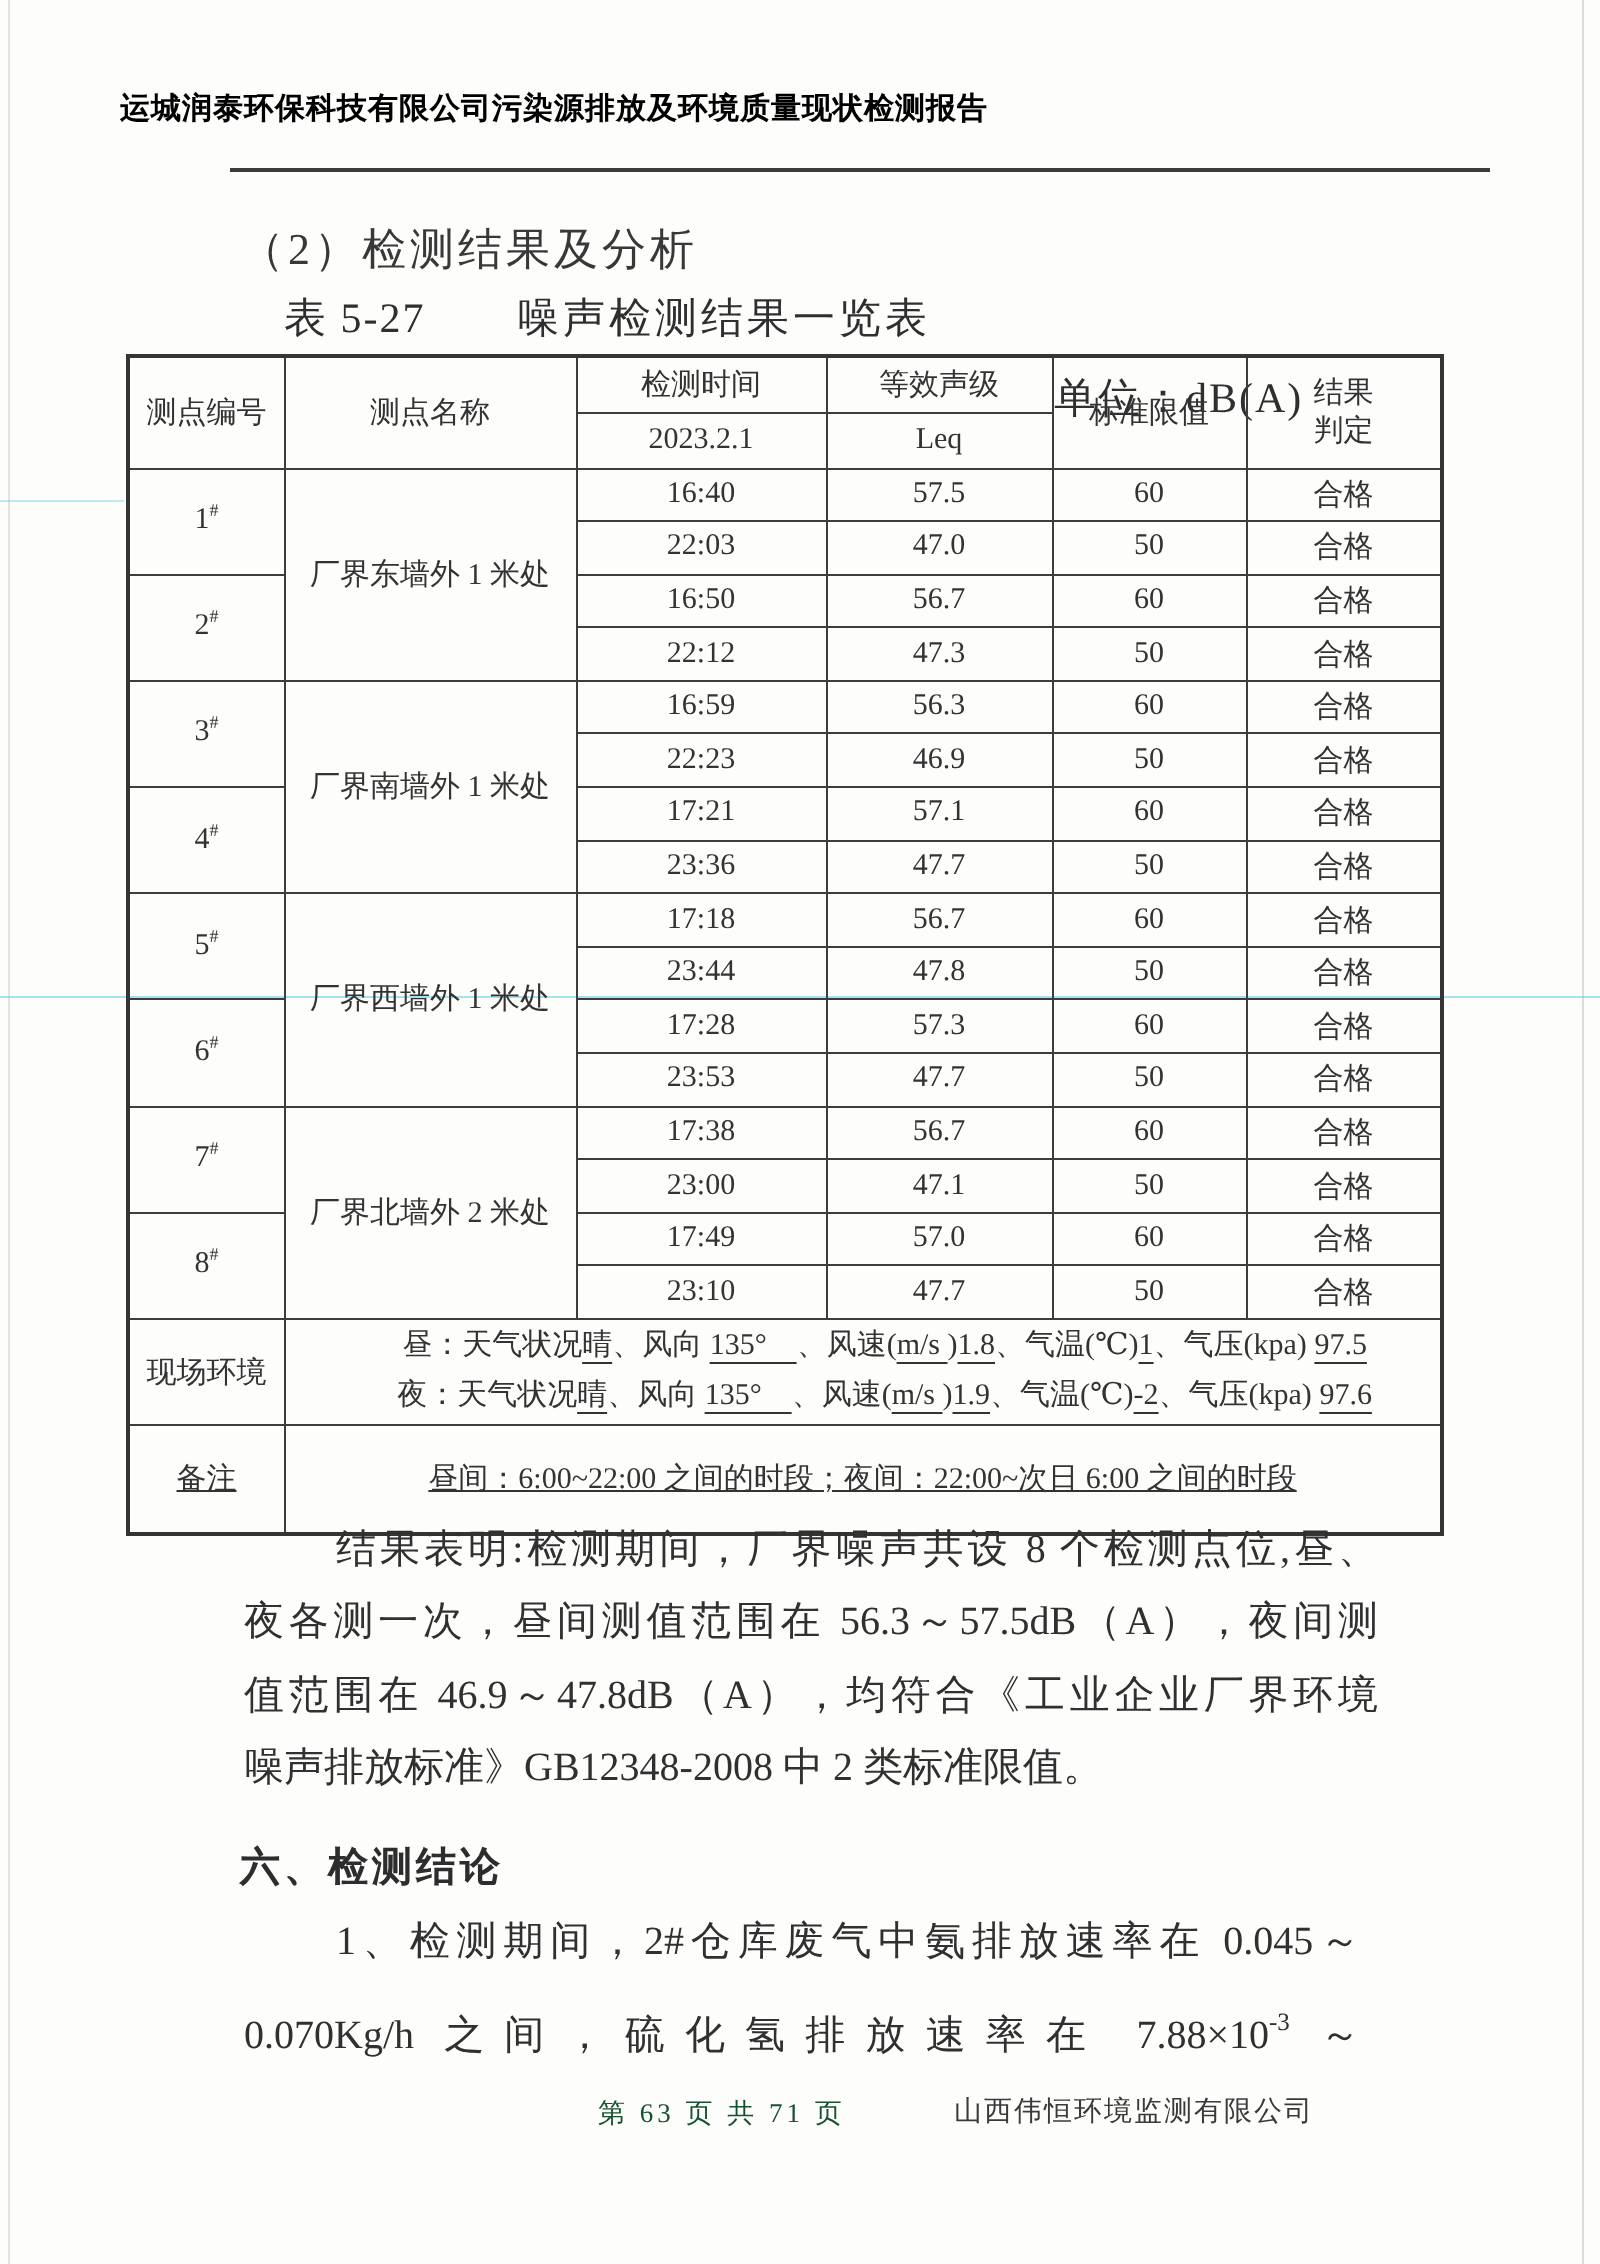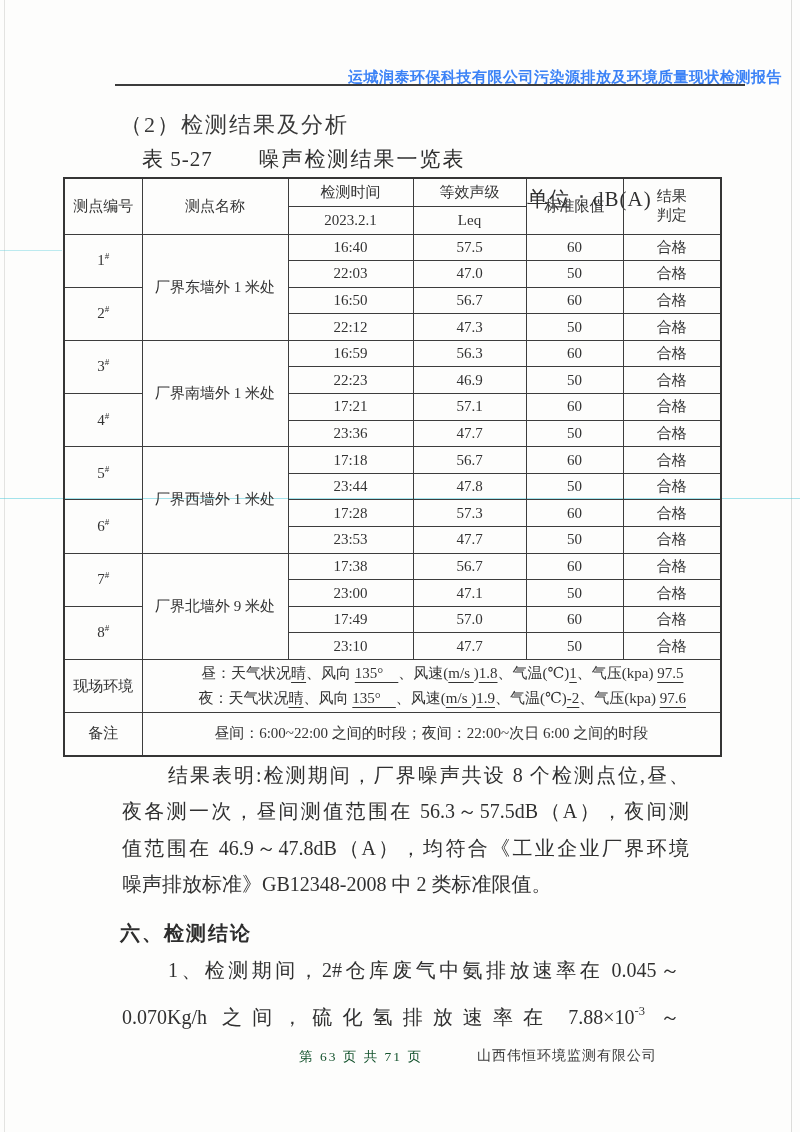--- a/index.html
+++ b/index.html
@@ -14,23 +14,23 @@
   .page{position:absolute;inset:0;background:#fdfdfc;}
 
   
   .scan-edge-left{position:absolute;left:4px;top:0;width:1px;height:100%;background:#e3e3e1;}
   .scan-edge-right{position:absolute;left:791px;top:0;width:1px;height:100%;background:#dcdcda;}
   .scan-cyan-line{position:absolute;left:0;top:498px;width:100%;height:1px;background:rgba(90,205,220,.55);}
   .scan-cyan-short{position:absolute;left:0;top:250px;width:62px;height:1px;background:rgba(90,205,220,.4);}
 
   
   .doc-header{
-    position:absolute;top:68px;left:60px;width:722px;
-    text-align:right;font-size:15px;font-weight:600;
-    color:#3b82f6;letter-spacing:.5px;
+    position:absolute;top:45px;left:60px;width:722px;
+    text-align:left;font-size:15px;font-weight:600;
+    color:#000000;letter-spacing:.5px;
   }
   .header-rule{position:absolute;top:84px;left:115px;width:630px;height:2px;background:#3c3c3c;}
 
   .section-heading{position:absolute;top:110px;left:120px;font-size:22px;letter-spacing:2px;color:#383838;}
   .table-label{position:absolute;top:145px;left:118px;font-size:21px;letter-spacing:1px;margin-left:24px;}
   .table-title{position:absolute;top:145px;left:248px;width:228px;text-align:center;font-size:21px;letter-spacing:2px;}
   .table-unit{position:absolute;top:145px;left:527px;font-size:21px;letter-spacing:1px;margin-top:40px;}
 
   
   .noise-table{
@@ -40,21 +40,21 @@
   }
   .noise-table th,.noise-table td{
     border:1px solid #3d3d3d;
     text-align:center;vertical-align:middle;
     font-weight:normal;padding:0;overflow:hidden;
   }
   .noise-table{border:2px solid #353535;}
   .noise-table thead tr{height:28px;}
   .noise-table tbody.rows tr{height:26.6px;}
   .noise-table tr.env-row{height:53px;}
-  .noise-table tr.note-row{height:43px;}
+  .noise-table tr.note-row{height:54px;text-decoration:underline;}
   .noise-table sup{font-size:9px;vertical-align:super;line-height:0;}
   .c-env{text-align:right;padding-left:22px !important;line-height:25px;font-size:15px;}
   .u{text-decoration:underline;text-underline-offset:4px;text-decoration-thickness:1px;}
 
   
   .summary{position:absolute;top:757px;left:122px;width:567px;font-size:20px;line-height:36.4px;color:#303030;}
   .summary .line{white-space:nowrap;}
   .summary .fill{text-align-last:justify;}
   .summary .indent{text-indent:46px;}
 
@@ -195,21 +195,21 @@
           <td>合格</td>
         </tr>
         <tr>
           <td>23:53</td>
           <td>47.7</td>
           <td>50</td>
           <td>合格</td>
         </tr>
         <tr>
           <td rowspan="2"><span>7</span><sup>#</sup></td>
-          <td rowspan="4">厂界北墙外 9 米处</td>
+          <td rowspan="4">厂界北墙外 2 米处</td>
           <td>17:38</td>
           <td>56.7</td>
           <td>60</td>
           <td>合格</td>
         </tr>
         <tr>
           <td>23:00</td>
           <td>47.1</td>
           <td>50</td>
           <td>合格</td>

